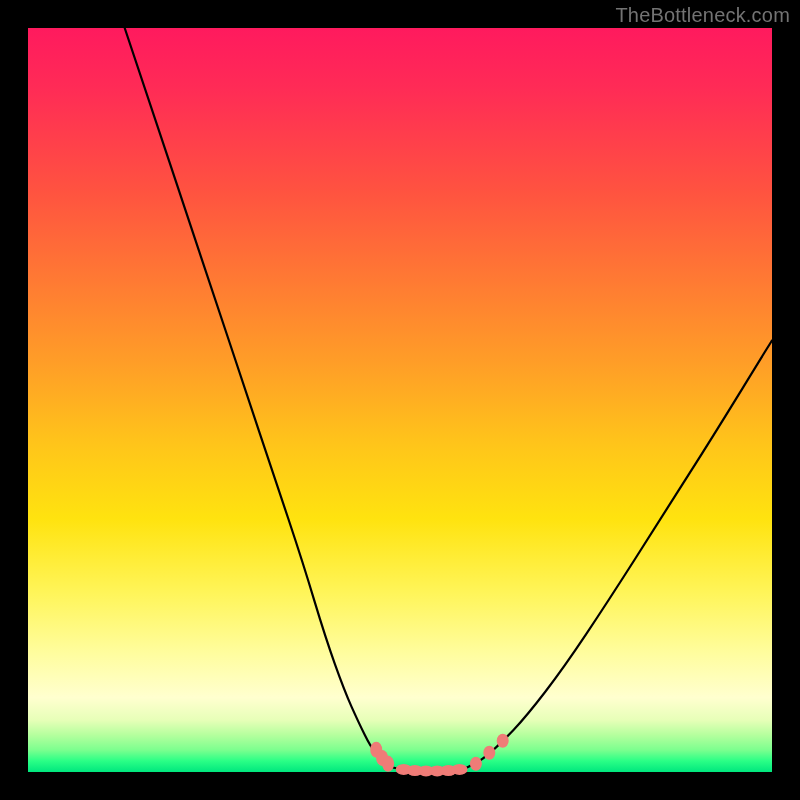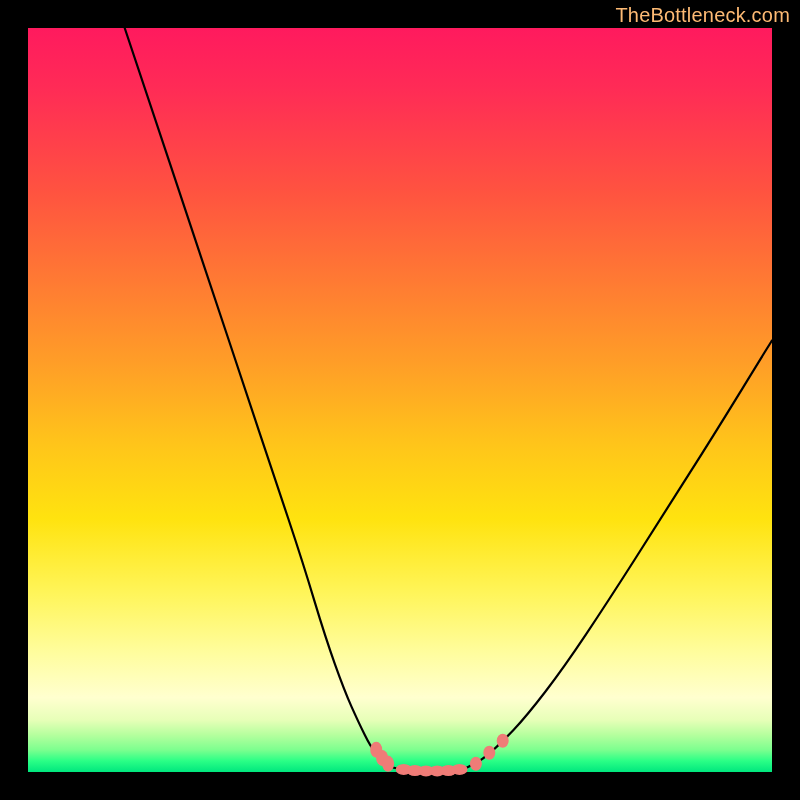--- a/index.html
+++ b/index.html
@@ -40,21 +40,21 @@
       #b6ff9e 95%,
       #7dff8f 97%,
       #2bff86 98.5%,
       #00e77e 100%
     );
   }
   .watermark {
     position: absolute;
     top: 4px;
     right: 10px;
-    color: #fdba74;
+    color: #737373;
     font-size: 20px;
     font-weight: 500;
     letter-spacing: 0.2px;
     user-select: none;
     text-align: right;
   }
   svg.curve {
     position: absolute;
     left: 0;
     top: 0;

